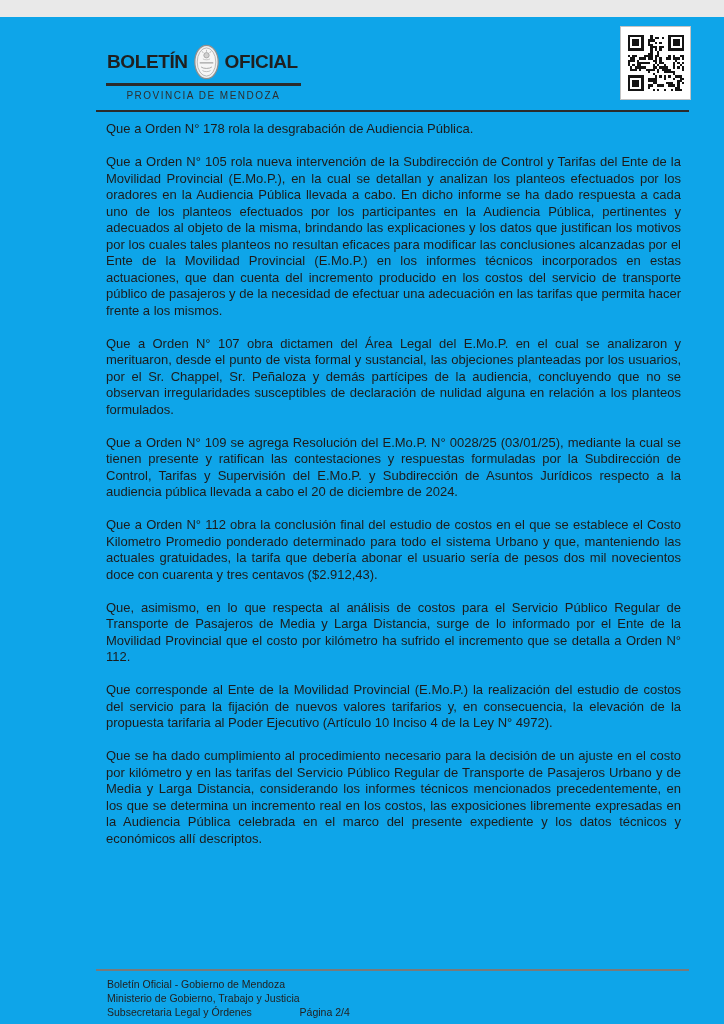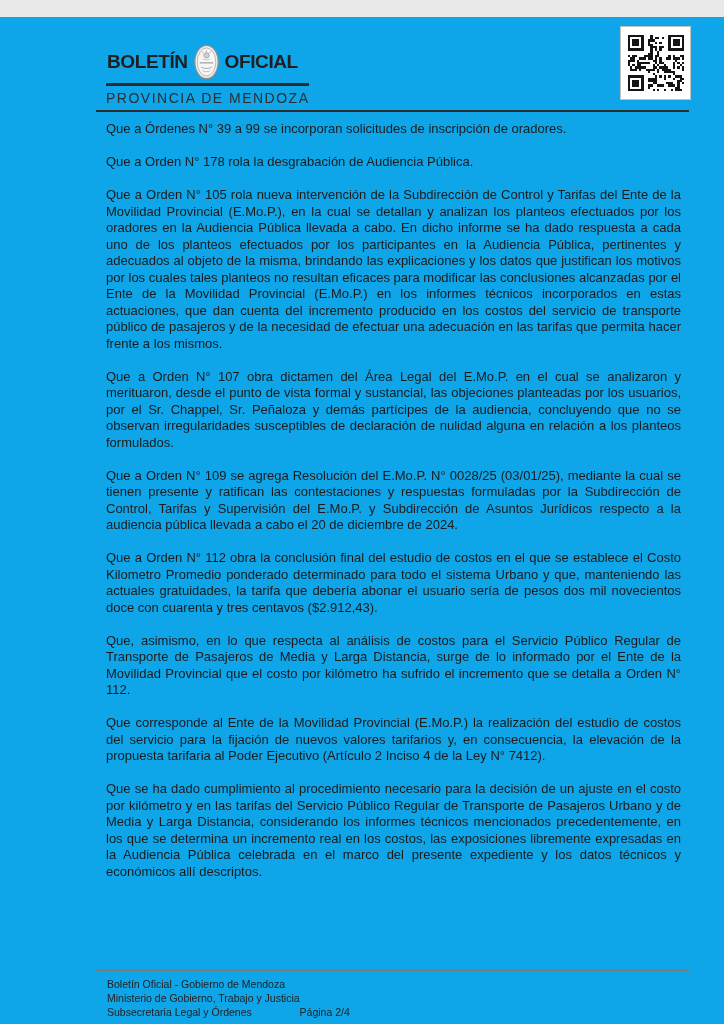--- a/index.html
+++ b/index.html
@@ -17,21 +17,21 @@
   .logo { position: absolute; left: 106px; top: 27px; }
   .logo-row {
     display: flex; align-items: center; gap: 5px;
     font-weight: 700; font-size: 19px; letter-spacing: -0.4px;
     color: #1f1f1f; padding: 0 3px 3px 1px;
     border-bottom: 3px solid #2b2b2b;
   }
   .logo-row .word { white-space: nowrap; }
   .seal { flex: 0 0 auto; }
   .logo-sub {
-    font-size: 14px; letter-spacing: 1.5px;
+    text-align: center; font-size: 10px; letter-spacing: 1.5px;
     color: #2e2e2e; margin-top: 4px;
   }
 
   .qr-box {
     position: absolute; left: 620px; top: 9px;
     width: 69px; height: 72px;
     border: 1px solid #c3c3c3; background: #fff;
     display: flex; align-items: center; justify-content: center;
   }
   .qr-box svg { width: 56px; height: 56px; }
@@ -89,28 +89,27 @@
       <path fill="#141414" d="M0 0h7v7H0zM18 0h7v7h-7zM0 18h7v7H0z"></path>
       <path fill="#ffffff" d="M1 1h5v5H1zM19 1h5v5h-5zM1 19h5v5H1z"></path>
       <path fill="#141414" d="M2 2h3v3H2zM20 2h3v3h-3zM2 20h3v3H2z"></path>
       <path id="qr-modules" fill="#141414" d="M10 0h1v1h-1zM10 1h1v1h-1zM12 1h1v1h-1zM13 1h1v1h-1zM15 1h1v1h-1zM9 2h1v1h-1zM10 2h1v1h-1zM11 2h1v1h-1zM9 3h1v1h-1zM12 3h1v1h-1zM14 3h1v1h-1zM9 4h1v1h-1zM10 4h1v1h-1zM10 5h1v1h-1zM11 5h1v1h-1zM12 5h1v1h-1zM14 5h1v1h-1zM15 5h1v1h-1zM10 6h1v1h-1zM12 6h1v1h-1zM14 6h1v1h-1zM10 7h1v1h-1zM13 7h1v1h-1zM9 8h1v1h-1zM10 8h1v1h-1zM13 8h1v1h-1zM0 9h1v1h-1zM2 9h1v1h-1zM3 9h1v1h-1zM7 9h1v1h-1zM8 9h1v1h-1zM9 9h1v1h-1zM10 9h1v1h-1zM12 9h1v1h-1zM13 9h1v1h-1zM18 9h1v1h-1zM20 9h1v1h-1zM23 9h1v1h-1zM24 9h1v1h-1zM1 10h1v1h-1zM2 10h1v1h-1zM5 10h1v1h-1zM6 10h1v1h-1zM7 10h1v1h-1zM9 10h1v1h-1zM10 10h1v1h-1zM12 10h1v1h-1zM14 10h1v1h-1zM17 10h1v1h-1zM18 10h1v1h-1zM20 10h1v1h-1zM21 10h1v1h-1zM22 10h1v1h-1zM24 10h1v1h-1zM0 11h1v1h-1zM1 11h1v1h-1zM2 11h1v1h-1zM4 11h1v1h-1zM11 11h1v1h-1zM12 11h1v1h-1zM14 11h1v1h-1zM21 11h1v1h-1zM0 12h1v1h-1zM4 12h1v1h-1zM5 12h1v1h-1zM6 12h1v1h-1zM7 12h1v1h-1zM8 12h1v1h-1zM9 12h1v1h-1zM12 12h1v1h-1zM14 12h1v1h-1zM15 12h1v1h-1zM20 12h1v1h-1zM22 12h1v1h-1zM24 12h1v1h-1zM0 13h1v1h-1zM2 13h1v1h-1zM4 13h1v1h-1zM5 13h1v1h-1zM11 13h1v1h-1zM13 13h1v1h-1zM16 13h1v1h-1zM20 13h1v1h-1zM23 13h1v1h-1zM1 14h1v1h-1zM3 14h1v1h-1zM4 14h1v1h-1zM5 14h1v1h-1zM6 14h1v1h-1zM7 14h1v1h-1zM11 14h1v1h-1zM12 14h1v1h-1zM14 14h1v1h-1zM15 14h1v1h-1zM16 14h1v1h-1zM17 14h1v1h-1zM20 14h1v1h-1zM22 14h1v1h-1zM24 14h1v1h-1zM1 15h1v1h-1zM2 15h1v1h-1zM3 15h1v1h-1zM5 15h1v1h-1zM8 15h1v1h-1zM9 15h1v1h-1zM10 15h1v1h-1zM11 15h1v1h-1zM13 15h1v1h-1zM15 15h1v1h-1zM16 15h1v1h-1zM17 15h1v1h-1zM18 15h1v1h-1zM24 15h1v1h-1zM9 16h1v1h-1zM13 16h1v1h-1zM16 16h1v1h-1zM17 16h1v1h-1zM18 16h1v1h-1zM19 16h1v1h-1zM20 16h1v1h-1zM11 17h1v1h-1zM20 17h1v1h-1zM12 18h1v1h-1zM14 18h1v1h-1zM16 18h1v1h-1zM18 18h1v1h-1zM21 18h1v1h-1zM22 18h1v1h-1zM23 18h1v1h-1zM9 19h1v1h-1zM10 19h1v1h-1zM11 19h1v1h-1zM12 19h1v1h-1zM16 19h1v1h-1zM20 19h1v1h-1zM23 19h1v1h-1zM24 19h1v1h-1zM9 20h1v1h-1zM10 20h1v1h-1zM11 20h1v1h-1zM12 20h1v1h-1zM22 20h1v1h-1zM23 20h1v1h-1zM11 21h1v1h-1zM12 21h1v1h-1zM17 21h1v1h-1zM18 21h1v1h-1zM19 21h1v1h-1zM22 21h1v1h-1zM24 21h1v1h-1zM9 22h1v1h-1zM10 22h1v1h-1zM13 22h1v1h-1zM14 22h1v1h-1zM15 22h1v1h-1zM18 22h1v1h-1zM19 22h1v1h-1zM20 22h1v1h-1zM22 22h1v1h-1zM9 23h1v1h-1zM21 23h1v1h-1zM22 23h1v1h-1zM11 24h1v1h-1zM13 24h1v1h-1zM16 24h1v1h-1zM19 24h1v1h-1zM21 24h1v1h-1zM22 24h1v1h-1zM23 24h1v1h-1z"></path>
     </svg>
   </div>
 
   <hr class="header-rule">
 
   <main class="body-text">
-    <p>Que a Órdenes N° 39 a 99 se incorporan solicitudes de inscripción de oradores.</p>
     <p>Que a Orden N° 178 rola la desgrabación de Audiencia Pública.</p>
     <p>Que a Orden N° 105 rola nueva intervención de la Subdirección de Control y Tarifas del Ente de la Movilidad Provincial (E.Mo.P.), en la cual se detallan y analizan los planteos efectuados por los oradores en la Audiencia Pública llevada a cabo. En dicho informe se ha dado respuesta a cada uno de los planteos efectuados por los participantes en la Audiencia Pública, pertinentes y adecuados al objeto de la misma, brindando las explicaciones y los datos que justifican los motivos por los cuales tales planteos no resultan eficaces para modificar las conclusiones alcanzadas por el Ente de la Movilidad Provincial (E.Mo.P.) en los informes técnicos incorporados en estas actuaciones, que dan cuenta del incremento producido en los costos del servicio de transporte público de pasajeros y de la necesidad de efectuar una adecuación en las tarifas que permita hacer frente a los mismos.</p>
     <p>Que a Orden N° 107 obra dictamen del Área Legal del E.Mo.P. en el cual se analizaron y merituaron, desde el punto de vista formal y sustancial, las objeciones planteadas por los usuarios, por el Sr. Chappel, Sr. Peñaloza y demás partícipes de la audiencia, concluyendo que no se observan irregularidades susceptibles de declaración de nulidad alguna en relación a los planteos formulados.</p>
     <p>Que a Orden N° 109 se agrega Resolución del E.Mo.P. N° 0028/25 (03/01/25), mediante la cual se tienen presente y ratifican las contestaciones y respuestas formuladas por la Subdirección de Control, Tarifas y Supervisión del E.Mo.P. y Subdirección de Asuntos Jurídicos respecto a la audiencia pública llevada a cabo el 20 de diciembre de 2024.</p>
     <p>Que a Orden N° 112 obra la conclusión final del estudio de costos en el que se establece el Costo Kilometro Promedio ponderado determinado para todo el sistema Urbano y que, manteniendo las actuales gratuidades, la tarifa que debería abonar el usuario sería de pesos dos mil novecientos doce con cuarenta y tres centavos ($2.912,43).</p>
     <p>Que, asimismo, en lo que respecta al análisis de costos para el Servicio Público Regular de Transporte de Pasajeros de Media y Larga Distancia, surge de lo informado por el Ente de la Movilidad Provincial que el costo por kilómetro ha sufrido el incremento que se detalla a Orden N° 112.</p>
-    <p>Que corresponde al Ente de la Movilidad Provincial (E.Mo.P.) la realización del estudio de costos del servicio para la fijación de nuevos valores tarifarios y, en consecuencia, la elevación de la propuesta tarifaria al Poder Ejecutivo (Artículo 2 Inciso 4 de la Ley N° 7412).</p>
+    <p>Que corresponde al Ente de la Movilidad Provincial (E.Mo.P.) la realización del estudio de costos del servicio para la fijación de nuevos valores tarifarios y, en consecuencia, la elevación de la propuesta tarifaria al Poder Ejecutivo (Artículo 10 Inciso 4 de la Ley N° 4972).</p>
     <p>Que se ha dado cumplimiento al procedimiento necesario para la decisión de un ajuste en el costo por kilómetro y en las tarifas del Servicio Público Regular de Transporte de Pasajeros Urbano y de Media y Larga Distancia, considerando los informes técnicos mencionados precedentemente, en los que se determina un incremento real en los costos, las exposiciones libremente expresadas en la Audiencia Pública celebrada en el marco del presente expediente y los datos técnicos y económicos allí descriptos.</p>
   </main>
 
   <hr class="footer-rule">
   <footer class="footer">
     <div class="footer-left">
       <div>Boletín Oficial - Gobierno de Mendoza</div>
       <div>Ministerio de Gobierno, Trabajo y Justicia</div>
       <div>Subsecretaria Legal y Órdenes</div>
     </div>

